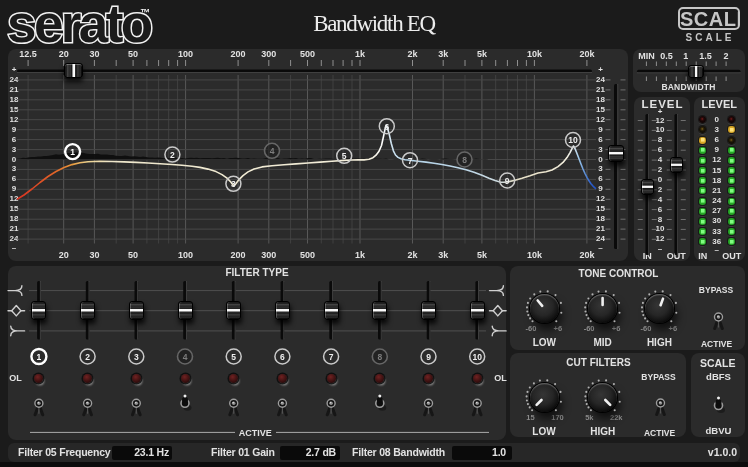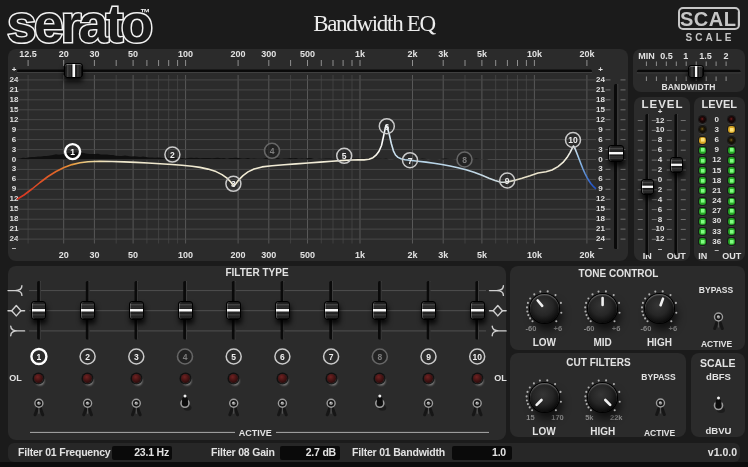--- a/index.html
+++ b/index.html
@@ -247,27 +247,27 @@
 background:radial-gradient(circle at 45% 40%, #353535 0%, #262626 42%, #121212 66%, #010101 82%, #000 100%);
 box-shadow:3px 7px 9px rgba(0,0,0,0.65), inset 0 1.2px 1px rgba(255,255,255,0.28), 0 0 0 1px #000;"></div>
 <div style="position:absolute;left:529.3px;top:410.0px;width:120px;text-align:center;font:bold 7.5px 'Liberation Sans',sans-serif;color:#8d8d8d;letter-spacing:0;line-height:16px;z-index:20;">5k</div>
 <div style="position:absolute;left:556.3px;top:410.0px;width:120px;text-align:center;font:bold 7.5px 'Liberation Sans',sans-serif;color:#8d8d8d;letter-spacing:0;line-height:16px;z-index:20;">22k</div>
 <div style="position:absolute;left:542.8px;top:424.0px;width:120px;text-align:center;font:bold 10px 'Liberation Sans',sans-serif;color:#e2e2e2;letter-spacing:0;line-height:16px;z-index:20;">HIGH</div>
 <div style="position:absolute;left:598.5px;top:368.5px;width:120px;text-align:center;font:bold 8.5px 'Liberation Sans',sans-serif;color:#e2e2e2;letter-spacing:0;line-height:16px;z-index:20;">BYPASS</div>
 <div style="position:absolute;left:599.5px;top:425px;width:120px;text-align:center;font:bold 8.5px 'Liberation Sans',sans-serif;color:#e2e2e2;letter-spacing:0;line-height:16px;z-index:20;">ACTIVE</div>
 <div style="position:absolute;left:657.75px;top:355px;width:120px;text-align:center;font:bold 10.5px 'Liberation Sans',sans-serif;color:#e2e2e2;letter-spacing:0;line-height:16px;z-index:20;">SCALE</div>
 <div style="position:absolute;left:658.5px;top:368.5px;width:120px;text-align:center;font:bold 9.5px 'Liberation Sans',sans-serif;color:#e2e2e2;letter-spacing:0;line-height:16px;z-index:20;">dBFS</div>
 <div style="position:absolute;left:658.5px;top:422.5px;width:120px;text-align:center;font:bold 9.5px 'Liberation Sans',sans-serif;color:#e2e2e2;letter-spacing:0;line-height:16px;z-index:20;">dBVU</div>
-<div style="position:absolute;left:18px;top:444.3px;width:150px;text-align:left;font:bold 10.5px 'Liberation Sans',sans-serif;color:#e2e2e2;letter-spacing:-0.2px;line-height:16px;z-index:20;">Filter 01 Frequency</div>
+<div style="position:absolute;left:18px;top:444.3px;width:150px;text-align:left;font:bold 10.5px 'Liberation Sans',sans-serif;color:#e2e2e2;letter-spacing:-0.2px;line-height:16px;z-index:20;">Filter 05 Frequency</div>
 <div style="position:absolute;left:112px;top:446px;width:60px;height:13.8px;background:#0a0a0a;border-radius:2px;z-index:18;"></div>
 <div style="position:absolute;left:19px;top:444.3px;width:150px;text-align:right;font:bold 10.5px 'Liberation Sans',sans-serif;color:#e2e2e2;letter-spacing:-0.2px;line-height:16px;z-index:20;">23.1 Hz</div>
-<div style="position:absolute;left:211px;top:444.3px;width:150px;text-align:left;font:bold 10.5px 'Liberation Sans',sans-serif;color:#e2e2e2;letter-spacing:-0.2px;line-height:16px;z-index:20;">Filter 08 Gain</div>
+<div style="position:absolute;left:211px;top:444.3px;width:150px;text-align:left;font:bold 10.5px 'Liberation Sans',sans-serif;color:#e2e2e2;letter-spacing:-0.2px;line-height:16px;z-index:20;">Filter 01 Gain</div>
 <div style="position:absolute;left:280px;top:446px;width:60px;height:13.8px;background:#0a0a0a;border-radius:2px;z-index:18;"></div>
 <div style="position:absolute;left:186px;top:444.3px;width:150px;text-align:right;font:bold 10.5px 'Liberation Sans',sans-serif;color:#e2e2e2;letter-spacing:-0.2px;line-height:16px;z-index:20;">2.7 dB</div>
-<div style="position:absolute;left:352px;top:444.3px;width:150px;text-align:left;font:bold 10.5px 'Liberation Sans',sans-serif;color:#e2e2e2;letter-spacing:-0.2px;line-height:16px;z-index:20;">Filter 01 Bandwidth</div>
+<div style="position:absolute;left:352px;top:444.3px;width:150px;text-align:left;font:bold 10.5px 'Liberation Sans',sans-serif;color:#e2e2e2;letter-spacing:-0.2px;line-height:16px;z-index:20;">Filter 08 Bandwidth</div>
 <div style="position:absolute;left:452px;top:446px;width:60px;height:13.8px;background:#0a0a0a;border-radius:2px;z-index:18;"></div>
 <div style="position:absolute;left:356px;top:444.3px;width:150px;text-align:right;font:bold 10.5px 'Liberation Sans',sans-serif;color:#e2e2e2;letter-spacing:-0.2px;line-height:16px;z-index:20;">1.0</div>
 <div style="position:absolute;left:587px;top:444.3px;width:150px;text-align:right;font:bold 10.5px 'Liberation Sans',sans-serif;color:#e2e2e2;letter-spacing:0;line-height:16px;z-index:20;">v1.0.0</div>
 <svg style="position:absolute;left:0;top:0;z-index:50;pointer-events:none;" width="748" height="467" viewBox="0 0 748 467">
 <line x1="28.1" y1="60" x2="28.1" y2="66" stroke="#8f8f8f" stroke-width="1"></line>
 <line x1="63.7" y1="60" x2="63.7" y2="66" stroke="#8f8f8f" stroke-width="1"></line>
 <line x1="94.4" y1="60" x2="94.4" y2="66" stroke="#8f8f8f" stroke-width="1"></line>
 <line x1="116.2" y1="60" x2="116.2" y2="66" stroke="#8f8f8f" stroke-width="1"></line>
 <line x1="133.1" y1="60" x2="133.1" y2="66" stroke="#8f8f8f" stroke-width="1"></line>
 <line x1="146.9" y1="60" x2="146.9" y2="66" stroke="#8f8f8f" stroke-width="1"></line>

